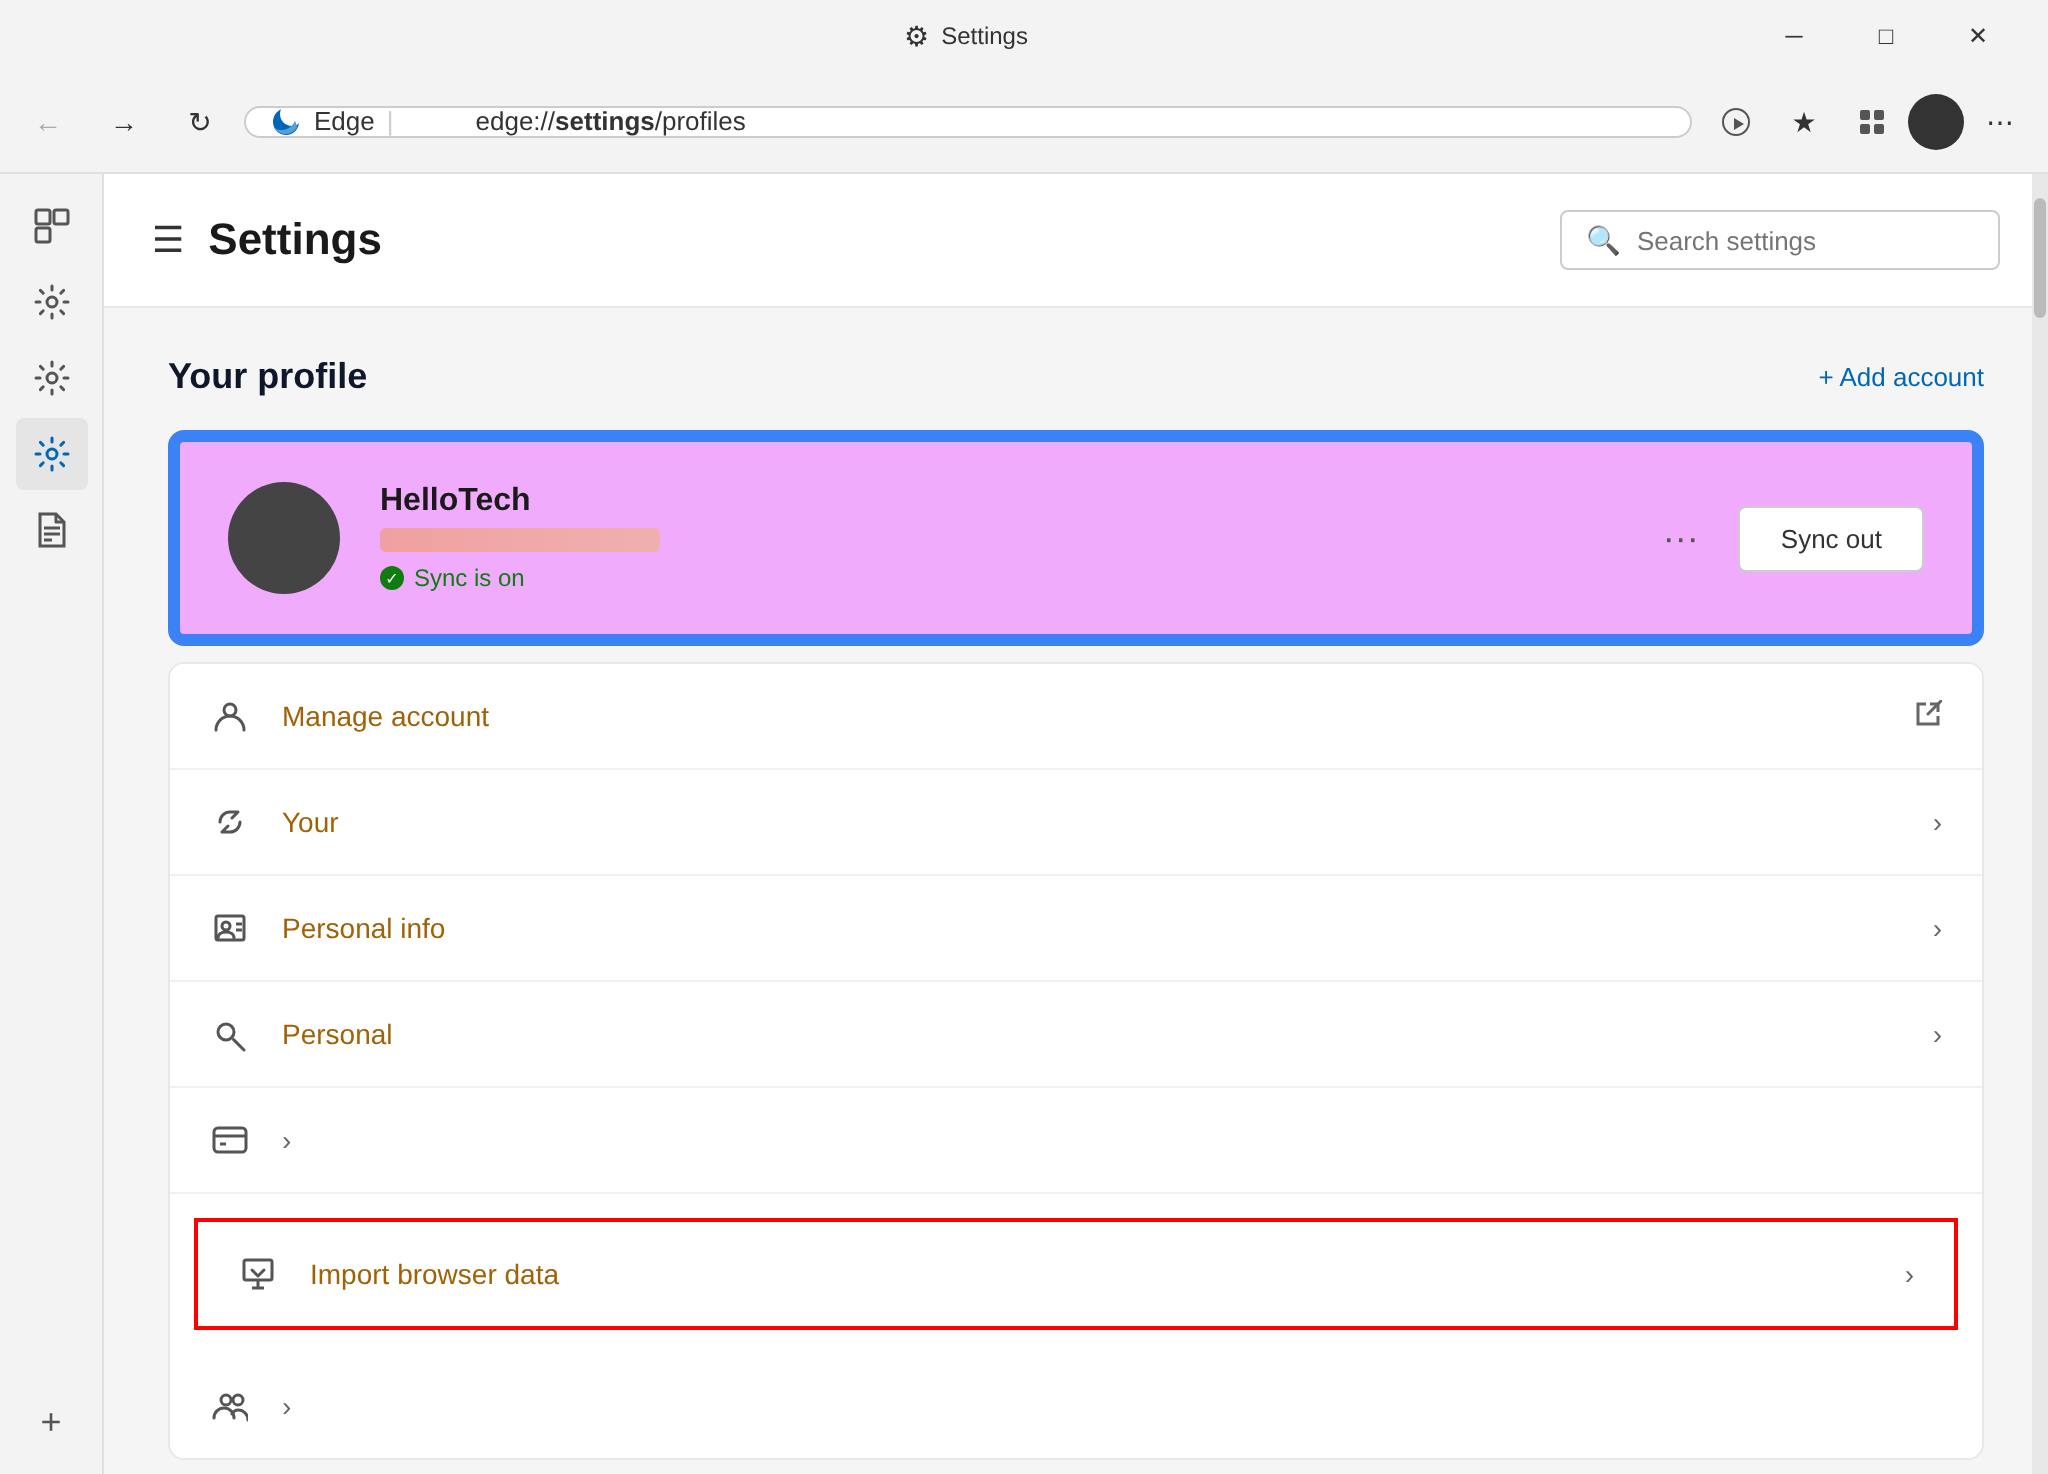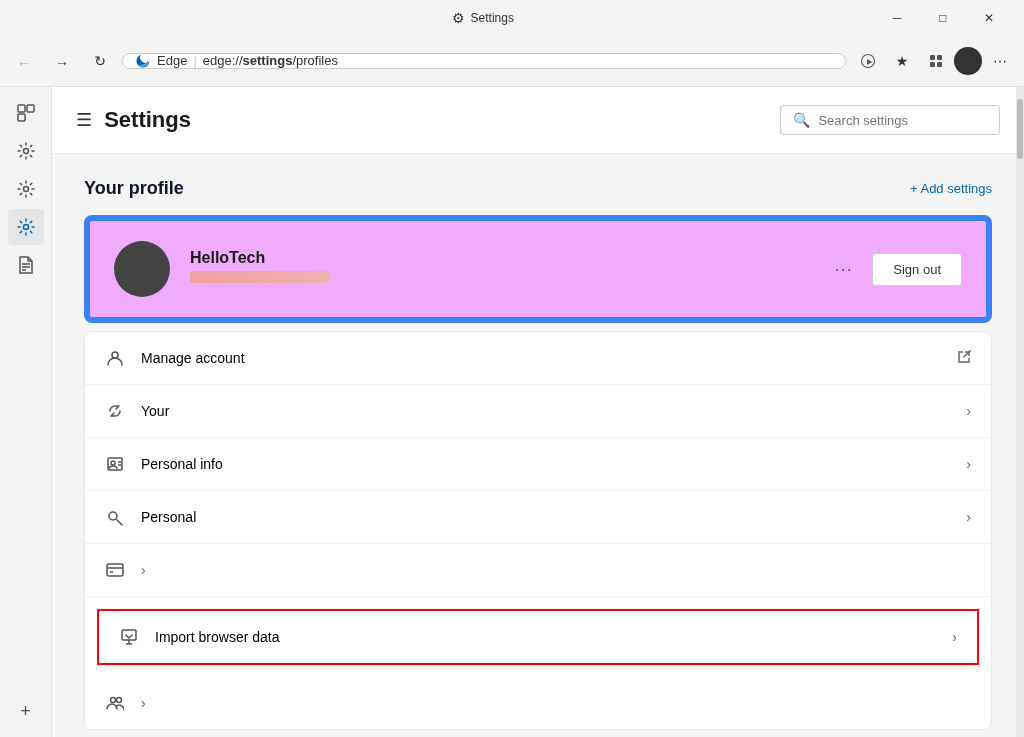--- a/index.html
+++ b/index.html
@@ -334,21 +334,21 @@
       display: flex;
       align-items: center;
       justify-content: center;
       color: #555;
       font-size: 16px;
       flex-shrink: 0;
     }
     .menu-item-label {
       flex: 1;
       font-size: 14px;
-      color: #000000;
+      color: #a16207;
     }
     .menu-item-arrow {
       color: #666;
       font-size: 14px;
     }
     .menu-item-external {
       color: #666;
       font-size: 14px;
     }
 
@@ -400,21 +400,21 @@
 
   <div class="address-bar">
     <div class="edge-logo">
       <svg width="16" height="16" viewBox="0 0 16 16">
         <path d="M14.5 8C14.5 11.59 11.59 14.5 8 14.5C4.41 14.5 1.5 11.59 1.5 8C1.5 5.2 3.13 2.78 5.5 1.65C5.19 2.38 5 3.17 5 4C5 7.31 7.69 10 11 10C11.84 10 12.63 9.82 13.36 9.5C14.08 9.12 14.5 8.6 14.5 8Z" fill="#0067b8"></path>
         <path d="M13.5 10.5C12.5 12.5 10.4 14 8 14C5.5 14 3.3 12.7 2 10.7C3 11.5 4.4 12 6 12C9 12 11.5 10 12.5 7.3C12.8 8.3 13.3 9.4 13.5 10.5Z" fill="#54a0d7"></path>
       </svg>
     </div>
     <span style="font-size:13px;color:#333;font-weight:500;">Edge</span>
     <span style="color:#ccc;">|</span>
-    <span style="font-size:13px;color:#333;">edge://<strong>settings</strong>/profiles</span>
+    <span style="font-size:13px;color:#333;margin-left:35px;">edge://<strong>settings</strong>/profiles</span>
   </div>
 
   <div class="toolbar-right">
     <button class="toolbar-icon-btn" title="Read aloud">
       <svg width="16" height="16" viewBox="0 0 16 16" fill="#555">
         <path d="M8 1a7 7 0 100 14A7 7 0 008 1zm0 1a6 6 0 110 12A6 6 0 018 2zm-1 4v6l5-3-5-3z"></path>
       </svg>
     </button>
     <button class="toolbar-icon-btn">★</button>
     <button class="toolbar-icon-btn">
@@ -482,32 +482,36 @@
       <div class="search-box">
         <span class="search-icon">🔍</span>
         <input type="text" placeholder="Search settings" style="">
       </div>
     </div>
 
     <div class="settings-content">
 
       <div class="profile-section-header">
         <h2 class="profile-section-title">Your profile</h2>
-        <button class="add-profile-btn">+ Add settings</button>
+        <button class="add-profile-btn">+ Add account</button>
       </div>
 
       <div class="profile-card">
         <div class="profile-avatar"></div>
         <div class="profile-info">
           <div class="profile-name">HelloTech</div>
           <div class="profile-email-blur"></div>
+          <div class="sync-status">
+            <div class="sync-dot"></div>
+            <span>Sync is on</span>
+          </div>
         </div>
         <div class="profile-actions">
           <button class="more-btn">···</button>
-          <button class="sign-out-btn">Sign out</button>
+          <button class="sign-out-btn">Sync out</button>
         </div>
       </div>
 
       <div class="menu-list">
 
         <div class="menu-item">
           <div class="menu-item-icon">
             <svg width="18" height="18" viewBox="0 0 18 18" fill="none" stroke="#555" stroke-width="1.5">
               <circle cx="9" cy="6" r="3"></circle>
               <path d="M2 16c0-3.87 3.13-7 7-7s7 3.13 7 7" stroke-linecap="round"></path>

